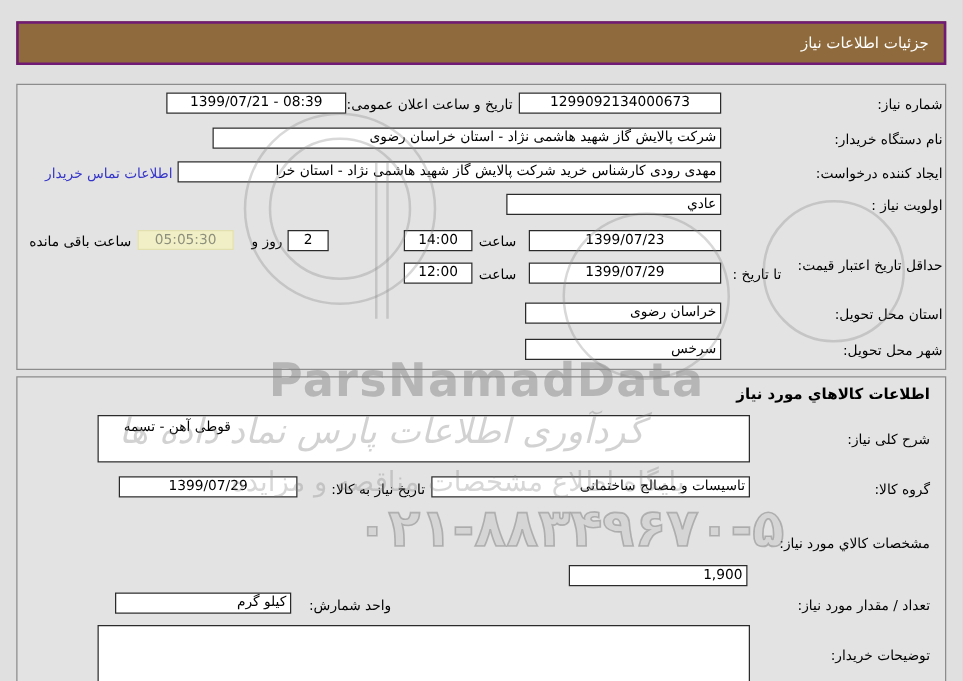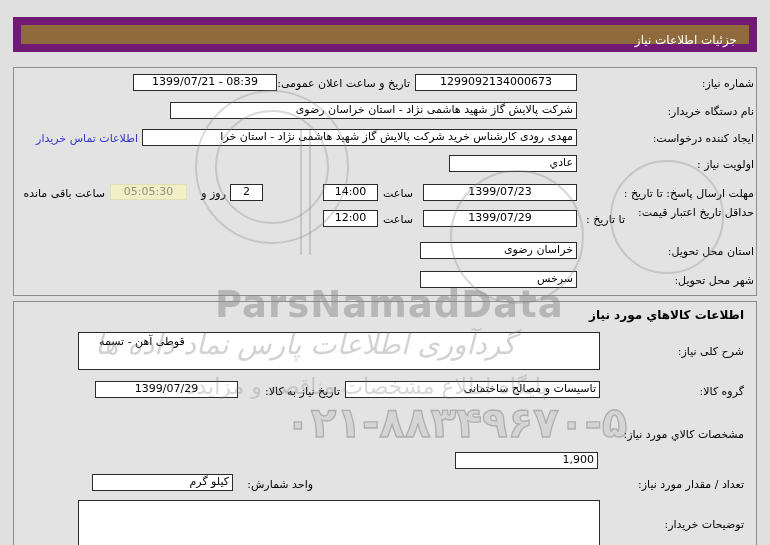--- a/index.html
+++ b/index.html
@@ -3,21 +3,21 @@
 <meta charset="utf-8">
 <style>
   html,body{margin:0;padding:0;background:#d6d6d6;}
   #screen{
     position:relative;width:770px;height:545px;overflow:hidden;
     background:#e0e0e0;font-family:"DejaVu Sans",sans-serif;
     font-size:11px;color:#000;direction:rtl;
   }
   .titlebar{
     position:absolute;left:13px;top:17px;width:744px;height:35px;
-    background:#8e6a3c;border:8px solid #701a75;box-sizing:border-box;
+    background:#8e6a3c;border:2px solid #701a75;box-sizing:border-box;
     color:#fff;font-size:12px;line-height:30px;text-align:right;
     padding:0 12px;
   }
   .panel{
     position:absolute;left:13px;width:744px;
     background:#e3e3e3;border:1px solid #8c8c8c;box-sizing:border-box;
   }
   #panel-need{top:67px;height:229px;}
   #panel-goods{top:301px;height:260px;}
   .lbl{position:absolute;white-space:nowrap;color:#000;}
@@ -67,23 +67,22 @@
   <div class="ibox ltr" style="right:493px;width:144px;top:74px;">1399/07/21 - 08:39</div>
 
   <div class="lbl" style="right:16px;top:105px;">نام دستگاه خریدار:</div>
   <div class="ibox" style="right:193px;width:407px;top:102px;">شرکت پالایش گاز شهید هاشمی نژاد - استان خراسان رضوی</div>
 
   <div class="lbl" style="right:16px;top:132px;">ایجاد کننده درخواست:</div>
   <div class="ibox" style="right:193px;width:435px;top:129px;">مهدی رودی کارشناس خرید شرکت پالایش گاز شهید هاشمی نژاد - استان خرا</div>
   <div class="link" style="right:632px;top:132px;">اطلاعات تماس خریدار</div>
 
   <div class="lbl" style="right:16px;top:158px;">اولویت نیاز :</div>
-  <div class="ibox" style="right:193px;width:128px;top:155px;">عادي</div>
+  <div class="ibox" style="right:193px;width:172px;top:155px;">عادي</div>
 
-  <div class="lbl" style="right:16px;top:187px;">مهلت ارسال پاسخ: تا تاریخ :</div>
   <div class="ibox ltr" style="right:193px;width:154px;top:184px;">1399/07/23</div>
   <div class="lbl" style="right:357px;top:187px;">ساعت</div>
   <div class="ibox ltr" style="right:392px;width:55px;top:184px;">14:00</div>
   <div class="ibox ltr" style="right:507px;width:33px;top:184px;">2</div>
   <div class="lbl" style="right:544px;top:187px;">روز و</div>
   <div class="countdown" style="right:583px;width:77px;top:184px;">05:05:30</div>
   <div class="lbl" style="right:665px;top:187px;">ساعت باقی مانده</div>
 
   <div class="lbl" style="right:16px;top:206px;width:118px;white-space:normal;text-align:right;line-height:14px;">حداقل تاریخ اعتبار قیمت:</div>
   <div class="lbl" style="right:145px;top:213px;">تا تاریخ :</div>

